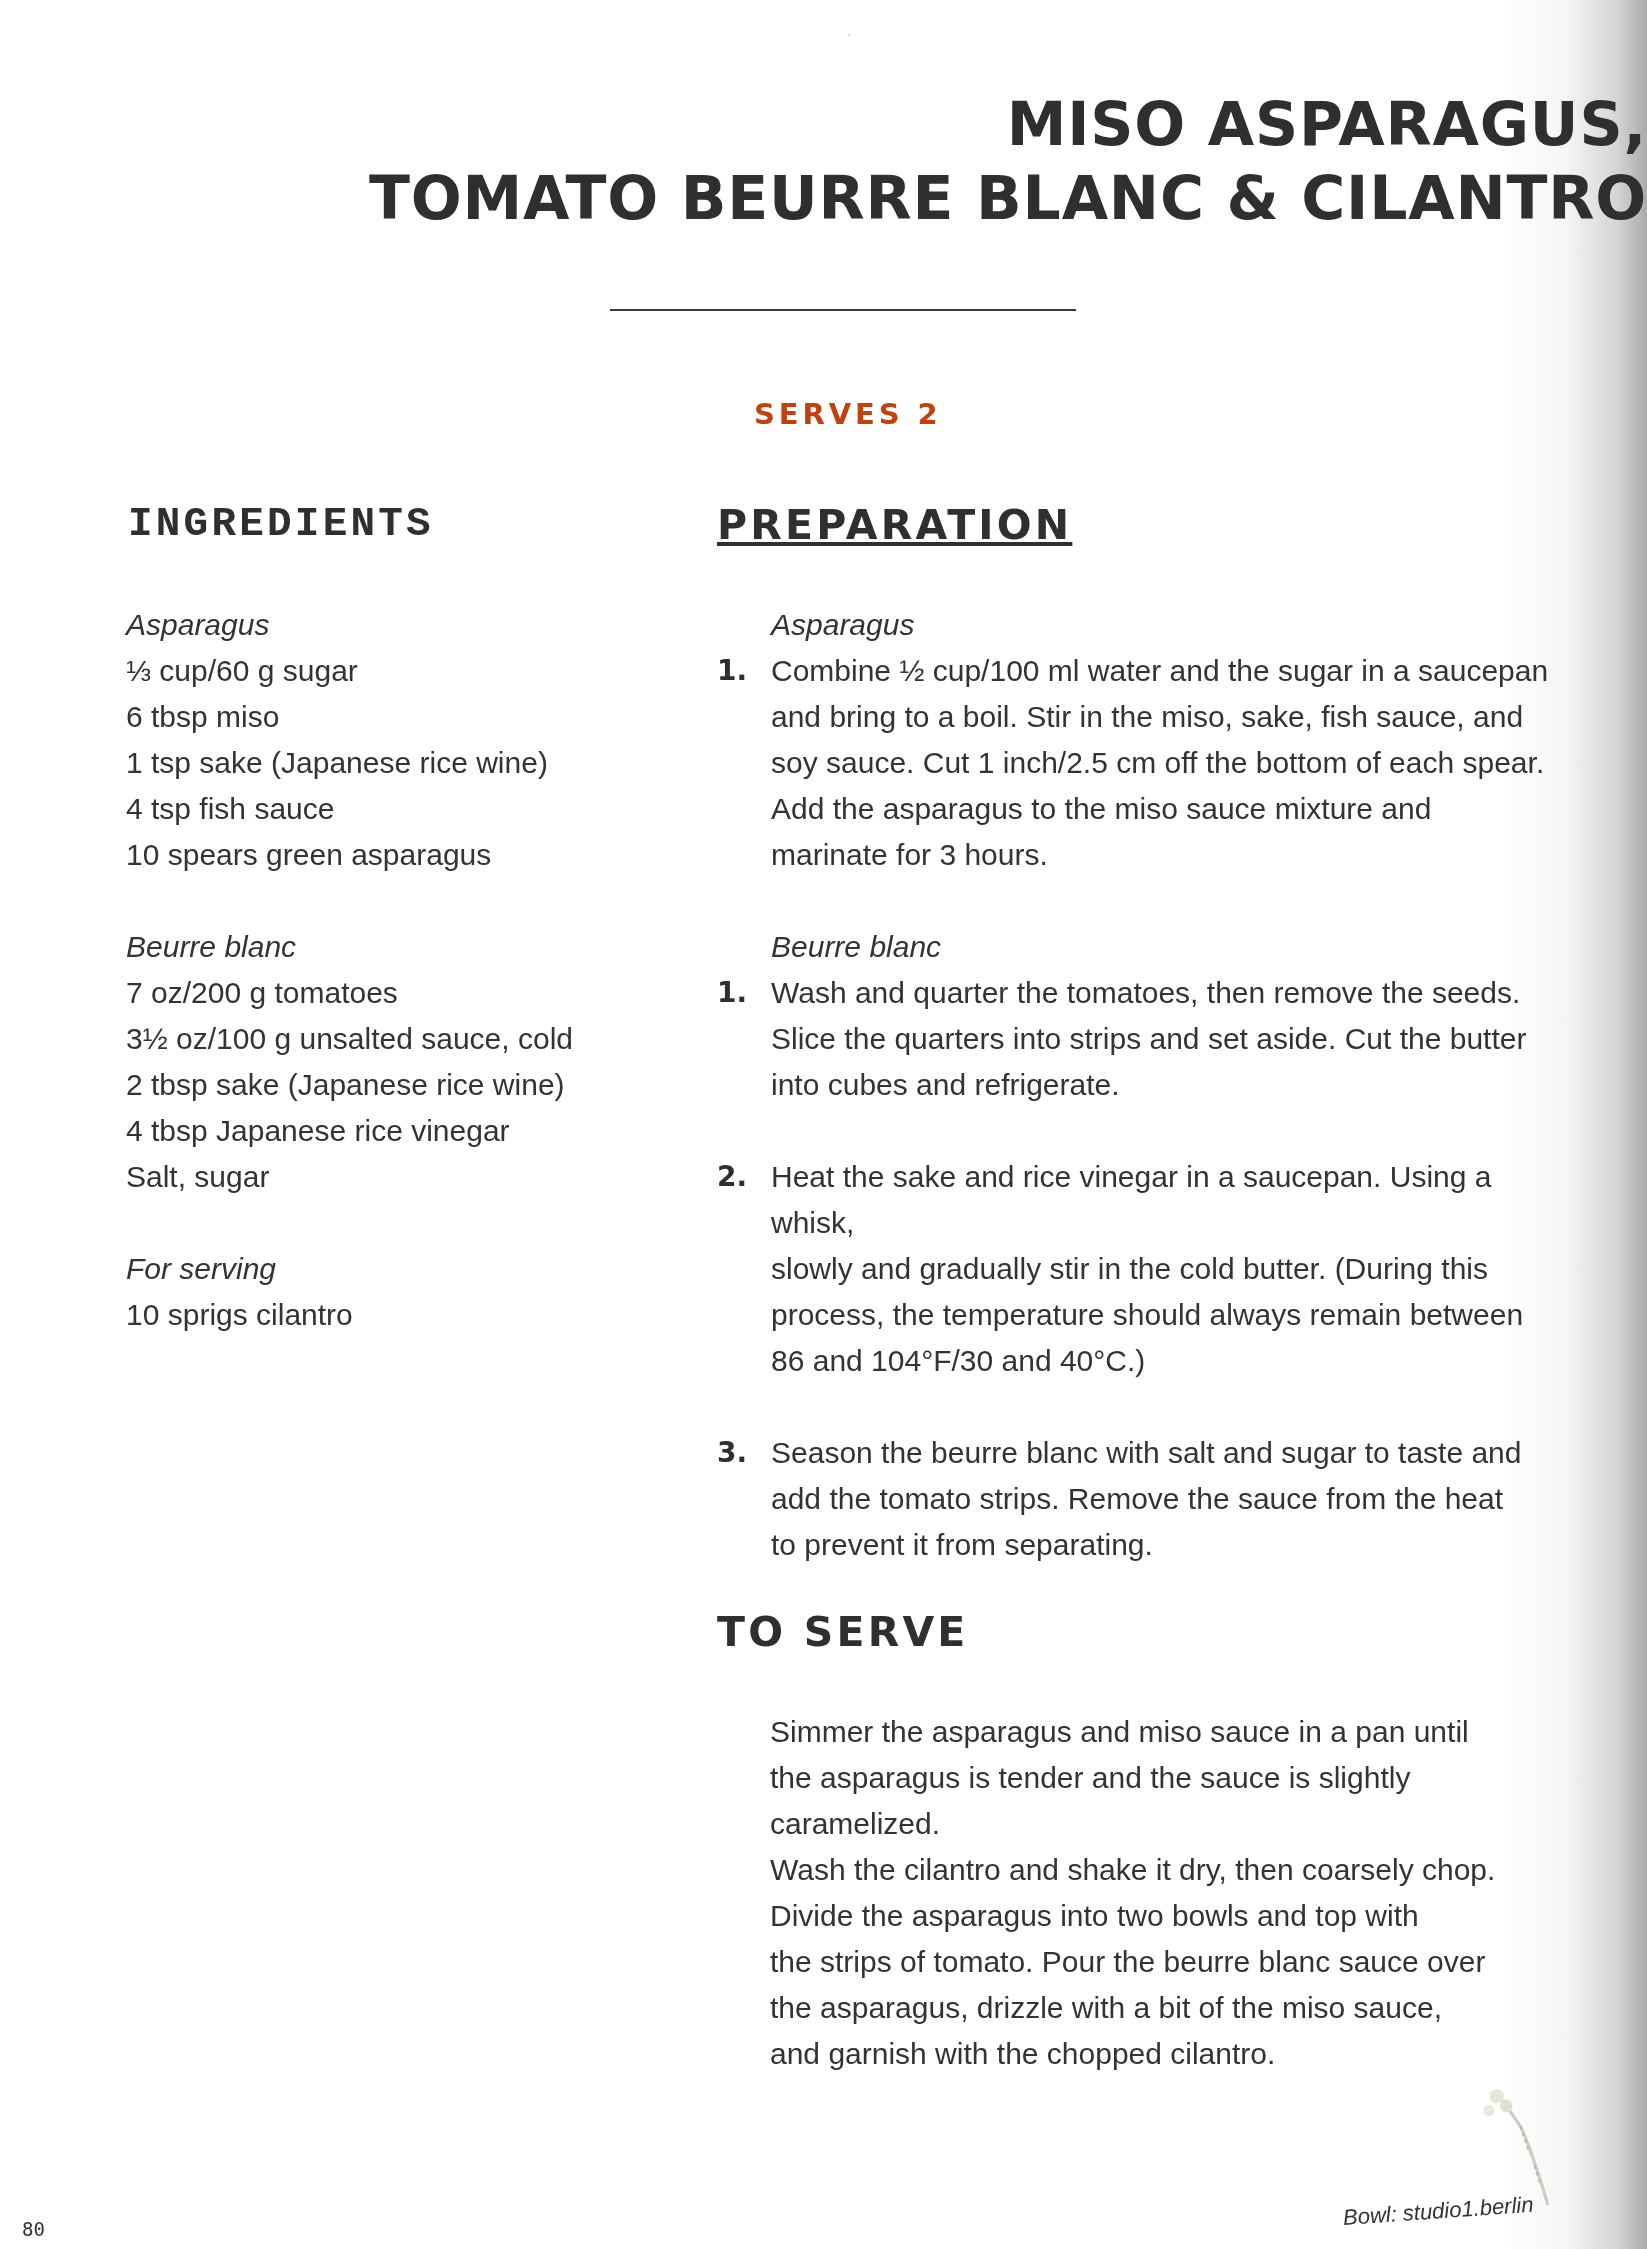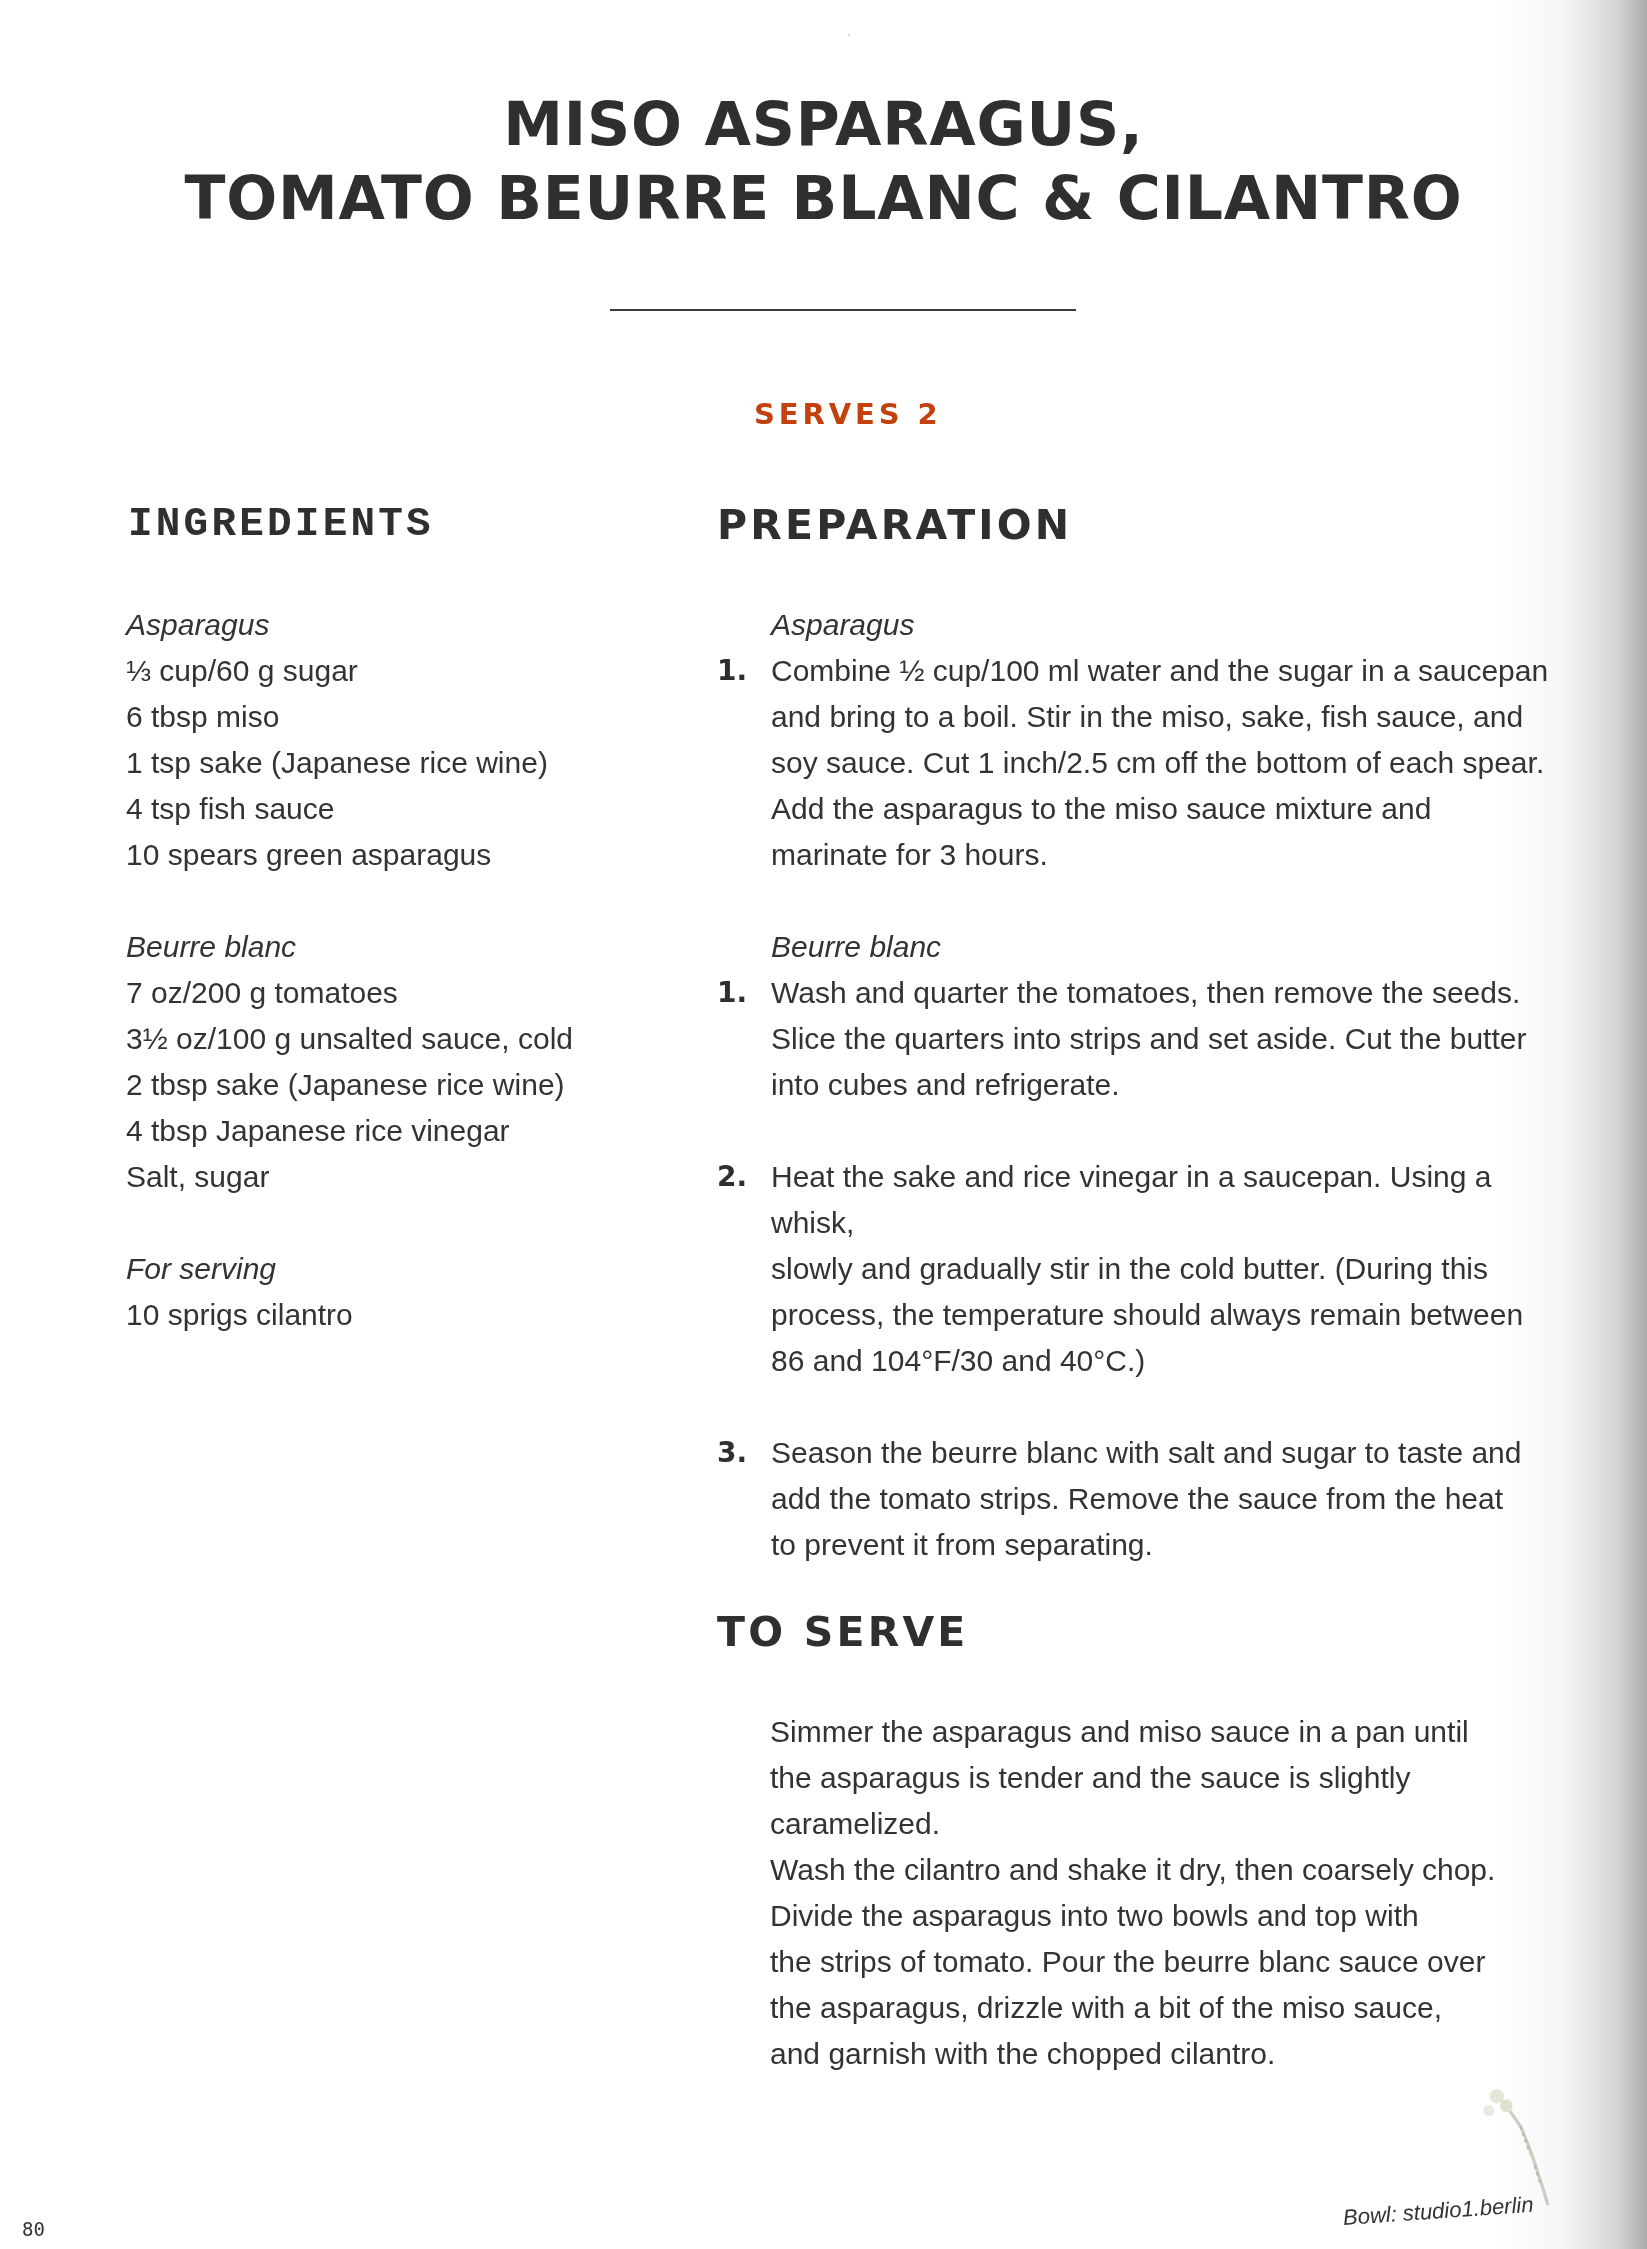--- a/index.html
+++ b/index.html
@@ -31,21 +31,21 @@
       width: 1647px;
       text-align: center;
       margin: 0;
       font-family: "DejaVu Sans", sans-serif;
       font-weight: bold;
       font-size: 60px;
       line-height: 74px;
       letter-spacing: 0.8px;
       color: #2f2f2f;
     }
-    .title span { display: block; }
+    .title span { display: block; text-align: right; }
     .rule {
       position: absolute;
       top: 309px;
       left: 610px;
       width: 466px;
       height: 2.4px;
       background: #3a3a3a;
     }
     .serves {
       position: absolute;
@@ -60,21 +60,21 @@
     .section-heading {
       position: absolute;
       margin: 0;
       font-family: "DejaVu Sans", sans-serif;
       font-weight: bold;
       font-size: 41px;
       letter-spacing: 3.2px;
       color: #2f2f2f;
     }
     .h-ingredients { top: 501px; left: 128px; font-family: Liberation Mono, monospace; }
-    .h-preparation { top: 501px; left: 717px; }
+    .h-preparation { top: 501px; left: 717px; text-decoration: underline; }
     .h-serve { top: 1608px; left: 717px; }
 
     .ingredients {
       position: absolute;
       top: 602px;
       left: 126px;
       width: 551px;
       font-family: "Liberation Sans", sans-serif;
       font-size: 30px;
       line-height: 46px;

